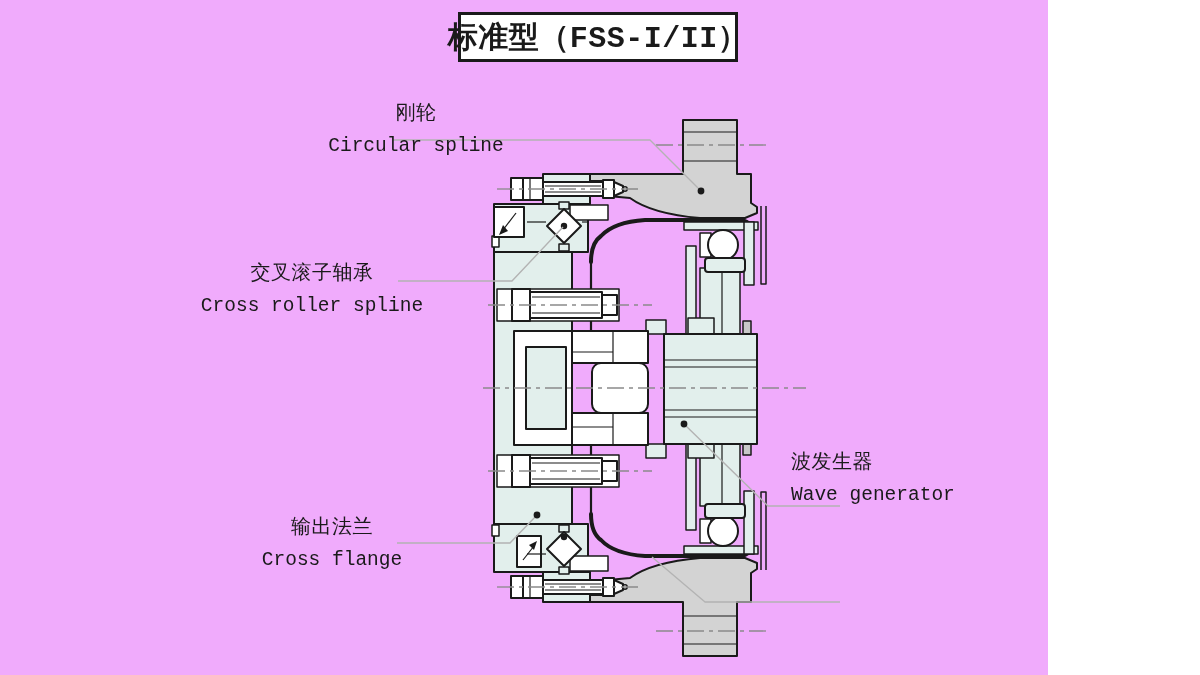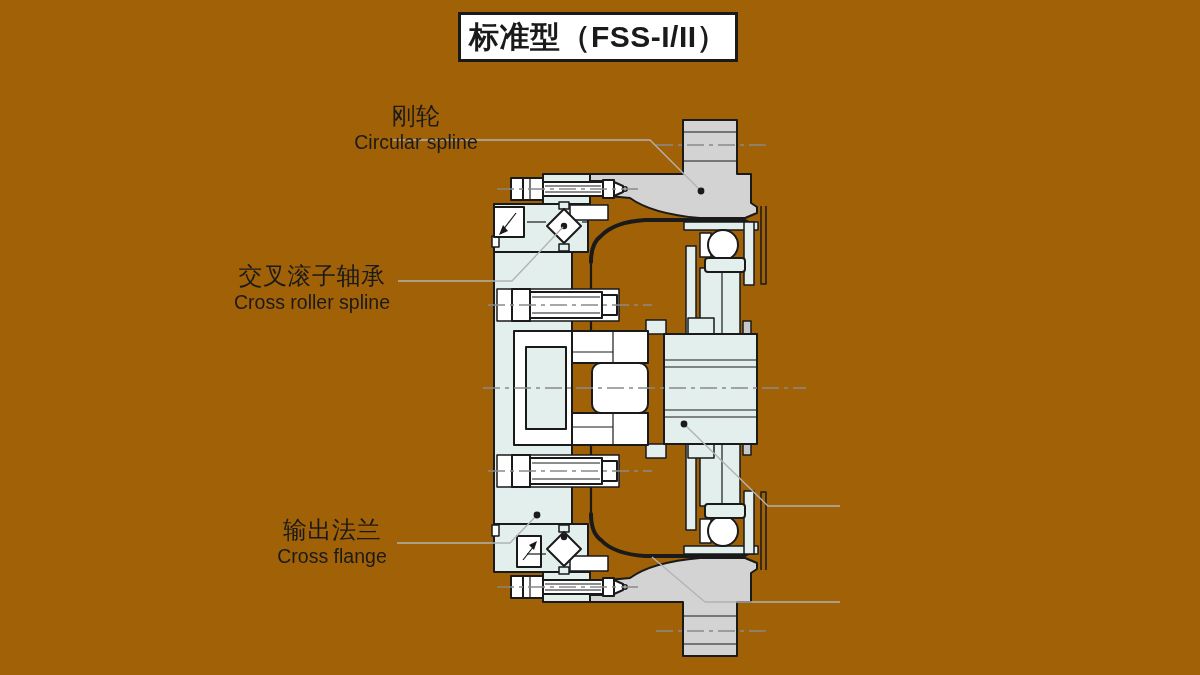--- a/index.html
+++ b/index.html
@@ -5,22 +5,22 @@
   :root{
     --part-fill-light:#e2efec;
     --part-fill-gray:#d3d3d3;
     --part-fill-gray2:#c8c8c8;
     --outline:#1a1a1a;
     --centerline:#8a8a8a;
     --leader:#b3b3b3;
   }
   html,body{margin:0;padding:0;background:#fff;}
   #stage{
-    position:relative;width:1200px;height:675px;background:#a16207;overflow:hidden;
-    font-family:Liberation Sans, sans-serif;color:#1a1a1a;
+    position:relative;width:1048px;height:675px;background:#f0abfc;overflow:hidden;
+    font-family:Liberation Mono, monospace;color:#1a1a1a;
   }
   #drawing-svg{position:absolute;left:0;top:0;}
   
   .s2{stroke:var(--outline);stroke-width:2;fill:none;stroke-linejoin:round;}
   .s15{stroke:var(--outline);stroke-width:1.5;fill:none;stroke-linejoin:round;}
   .s1{stroke:var(--outline);stroke-width:1.2;fill:none;}
   .s4{stroke:var(--outline);stroke-width:4;fill:none;stroke-linecap:round;stroke-linejoin:round;}
   .s22{stroke:var(--outline);stroke-width:2.2;fill:none;stroke-linecap:round;}
   .fc{fill:var(--part-fill-light);}
   .fw{fill:#fff;}
@@ -32,22 +32,22 @@
   
   .title-box{
     position:absolute;left:458px;top:12px;width:280px;height:50px;
     border:3.5px solid var(--outline);display:flex;align-items:center;justify-content:center;
     box-sizing:border-box;background:#fff;
   }
   .title-box .t{font-size:30px;font-weight:700;letter-spacing:.5px;white-space:nowrap;}
   
   .label{position:absolute;white-space:nowrap;}
   .label.center{transform:translateX(-50%);text-align:center;}
-  .label .cn{font-size:24px;font-weight:500;letter-spacing:.5px;line-height:1.15;}
-  .label .en{font-size:19.5px;font-weight:400;line-height:1.1;margin-top:2px;}
+  .label .cn{font-size:20px;font-weight:500;letter-spacing:.5px;line-height:1.15;}
+  .label .en{font-size:19.5px;font-weight:400;line-height:1.1;margin-top:11px;}
 </style>
 </head>
 <body>
 
 <div id="stage">
 
   <svg id="drawing-svg" width="1200" height="675" viewBox="0 0 1200 675">
 
     <g>
       <path class="fg s2" d="M 588,174 H 683 V 120 H 737 V 174 H 751 V 203 L 757,207 V 213 L 745,218 H 700 Q 652,214 630,198 L 608,196 V 181 H 588 Z"></path>
@@ -227,15 +227,19 @@
   <div class="label center" style="left:312px;top:262px">
     <div class="cn">交叉滚子轴承</div>
     <div class="en">Cross roller spline</div>
   </div>
 
   <div class="label center" style="left:332px;top:516px">
     <div class="cn">输出法兰</div>
     <div class="en">Cross flange</div>
   </div>
 
+  <div class="label" style="left:791px;top:451px">
+    <div class="cn">波发生器</div>
+    <div class="en">Wave generator</div>
+  </div>
 
 
 </div>
 
 </body></html>

